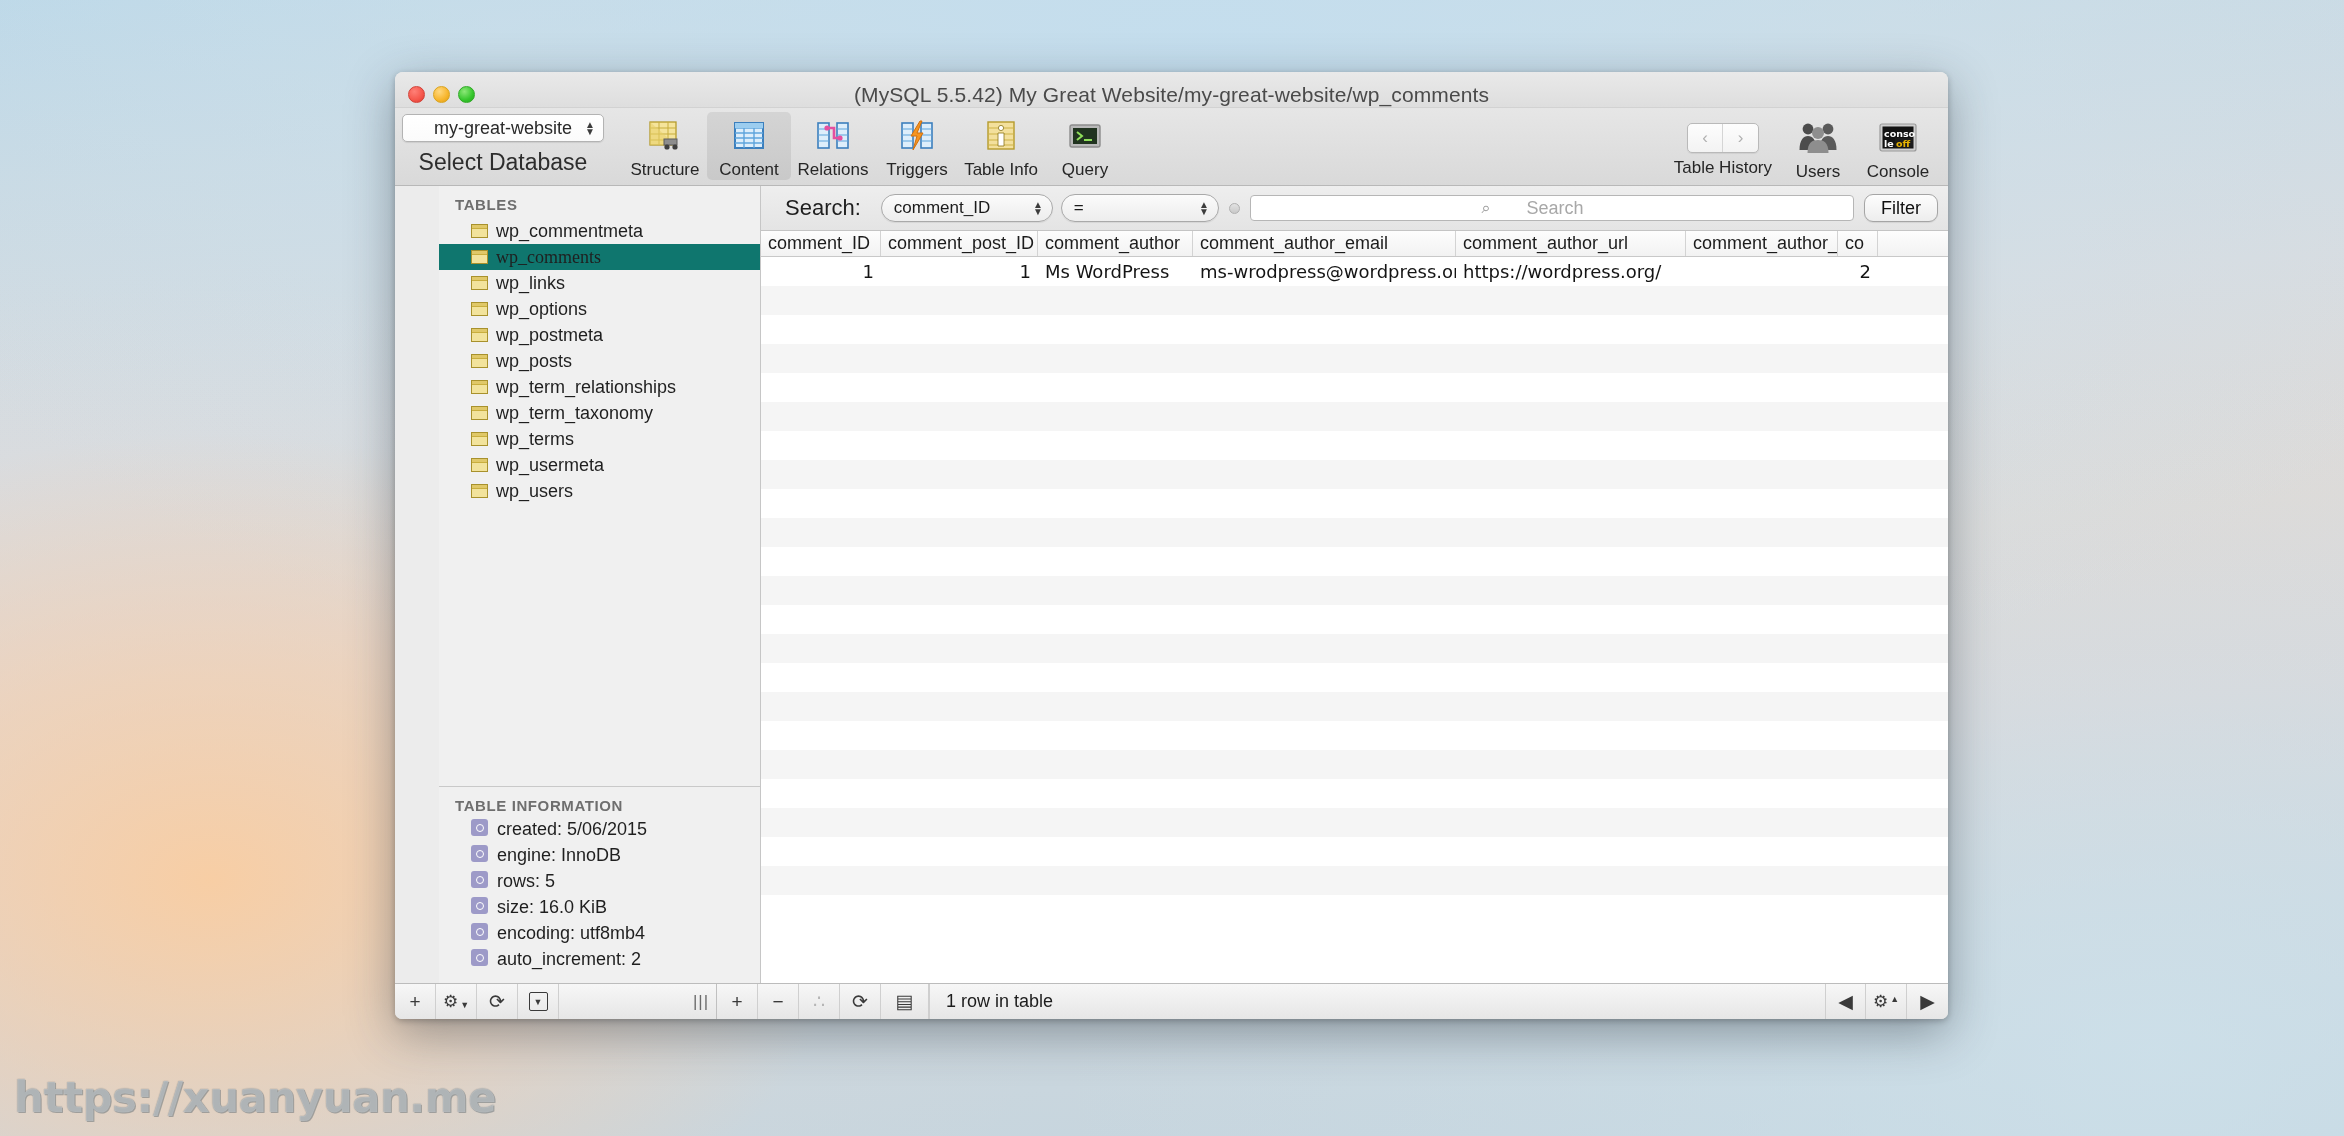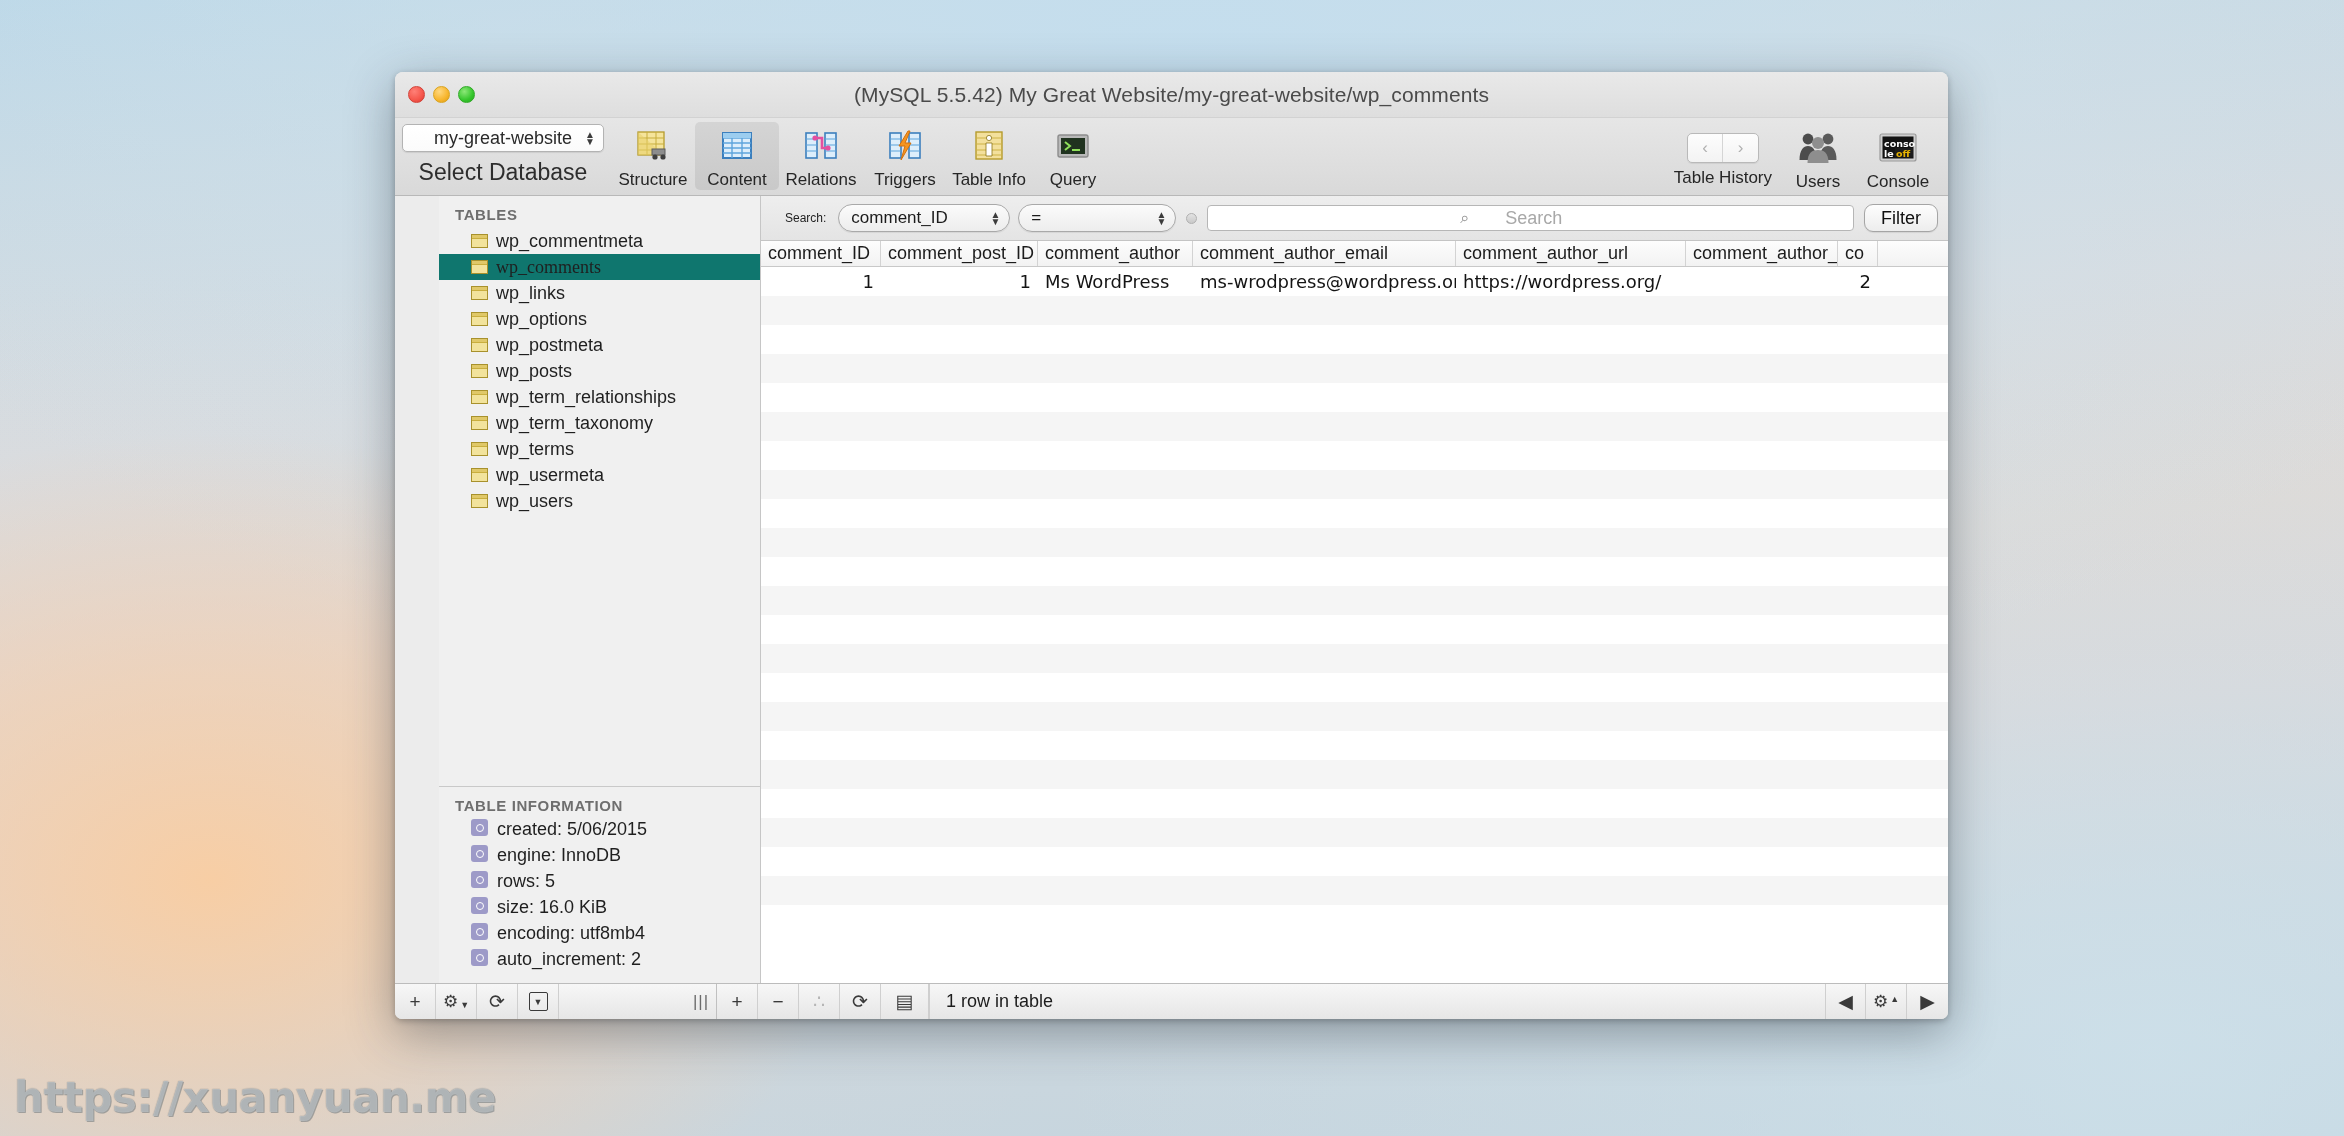--- a/index.html
+++ b/index.html
@@ -25,21 +25,21 @@
     border-radius: 8px 8px 7px 7px;
     background: #ececec;
     box-shadow: 0 14px 48px rgba(40,50,60,0.42), 0 2px 6px rgba(0,0,0,0.25);
     overflow: hidden;
     display: flex;
     flex-direction: column;
   }
 
   
   .titlebar {
-    height: 46px;
+    height: 36px;
     position: relative;
     flex: 0 0 auto;
     background: linear-gradient(#e9e9e9, #dedede);
     border-bottom: 1px solid #d2d2d2;
   }
   .traffic {
     position: absolute; left: 13px; top: 14px;
     display: flex; gap: 8px;
   }
   .light { width: 17px; height: 17px; border-radius: 50%; }
@@ -79,21 +79,21 @@
     display: flex; align-items: center; justify-content: center;
     font-size: 18px; color: #2a2a2a;
   }
   .db-select .stepper {
     position: absolute; right: 8px; top: 50%; transform: translateY(-50%);
     display: flex; flex-direction: column; line-height: 7px;
     font-size: 10px; color: #3c3c3c;
   }
   .tb-left-label { margin-top: 7px; font-size: 23px; color: #2d2d2d; }
 
-  .tb-tabs { display: flex; align-items: flex-end; padding-top: 4px; margin-left: 0; }
+  .tb-tabs { display: flex; align-items: flex-end; padding-top: 4px; margin-left: 12px; }
   .tb-item {
     width: 84px;
     padding: 5px 0 0 0;
     display: flex; flex-direction: column; align-items: center;
     border-radius: 5px;
     position: relative;
   }
   .tb-item.selected { background: rgba(0,0,0,0.075); }
   .tb-item .ico { height: 38px; display: flex; align-items: center; justify-content: center; }
   .tb-item .lbl { font-size: 17px; color: #262626; margin-top: 5px; white-space: nowrap; }
@@ -167,21 +167,21 @@
   }
 
   
   .main { flex: 1 1 auto; display: flex; flex-direction: column; min-width: 0; background: #fff; }
   .searchbar {
     height: 45px; flex: 0 0 auto;
     background: linear-gradient(#eeeeee, #e4e4e4);
     border-bottom: 1px solid #c4c4c4;
     display: flex; align-items: center; padding: 0 10px 0 0;
   }
-  .srch-label { font-size: 12px; color: #1e1e1e; margin-left: 24px; margin-right: 12px; }
+  .srch-label { font-size: 22px; color: #1e1e1e; margin-left: 24px; margin-right: 20px; }
   .popup {
     height: 28px; border: 1px solid #a9a9a9; border-radius: 14px;
     background: linear-gradient(#fbfbfb, #ededed);
     box-shadow: 0 1px 1px rgba(0,0,0,0.07);
     display: flex; align-items: center;
     padding: 0 26px 0 12px;
     position: relative;
     font-size: 17px; color: #1b1b1b;
     white-space: nowrap;
   }

